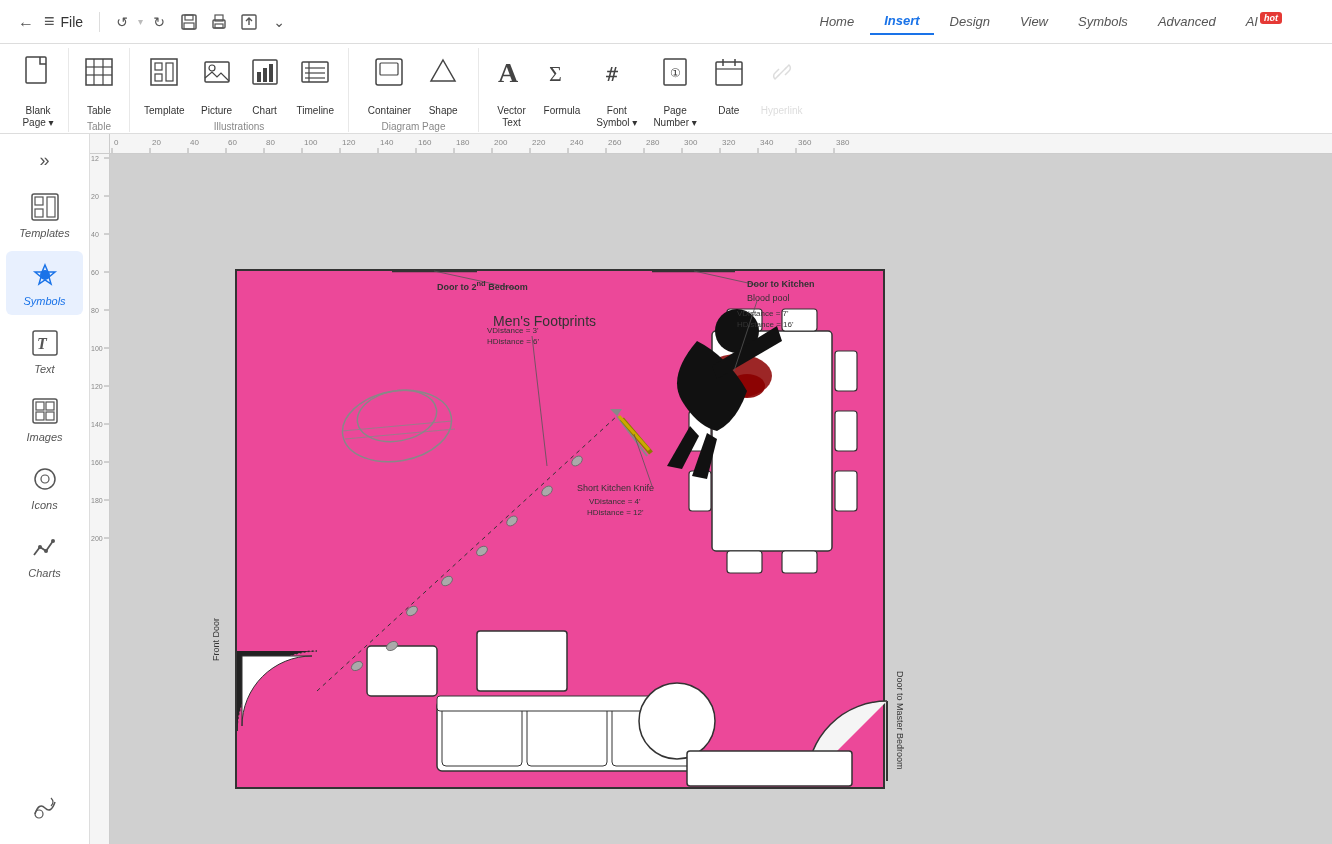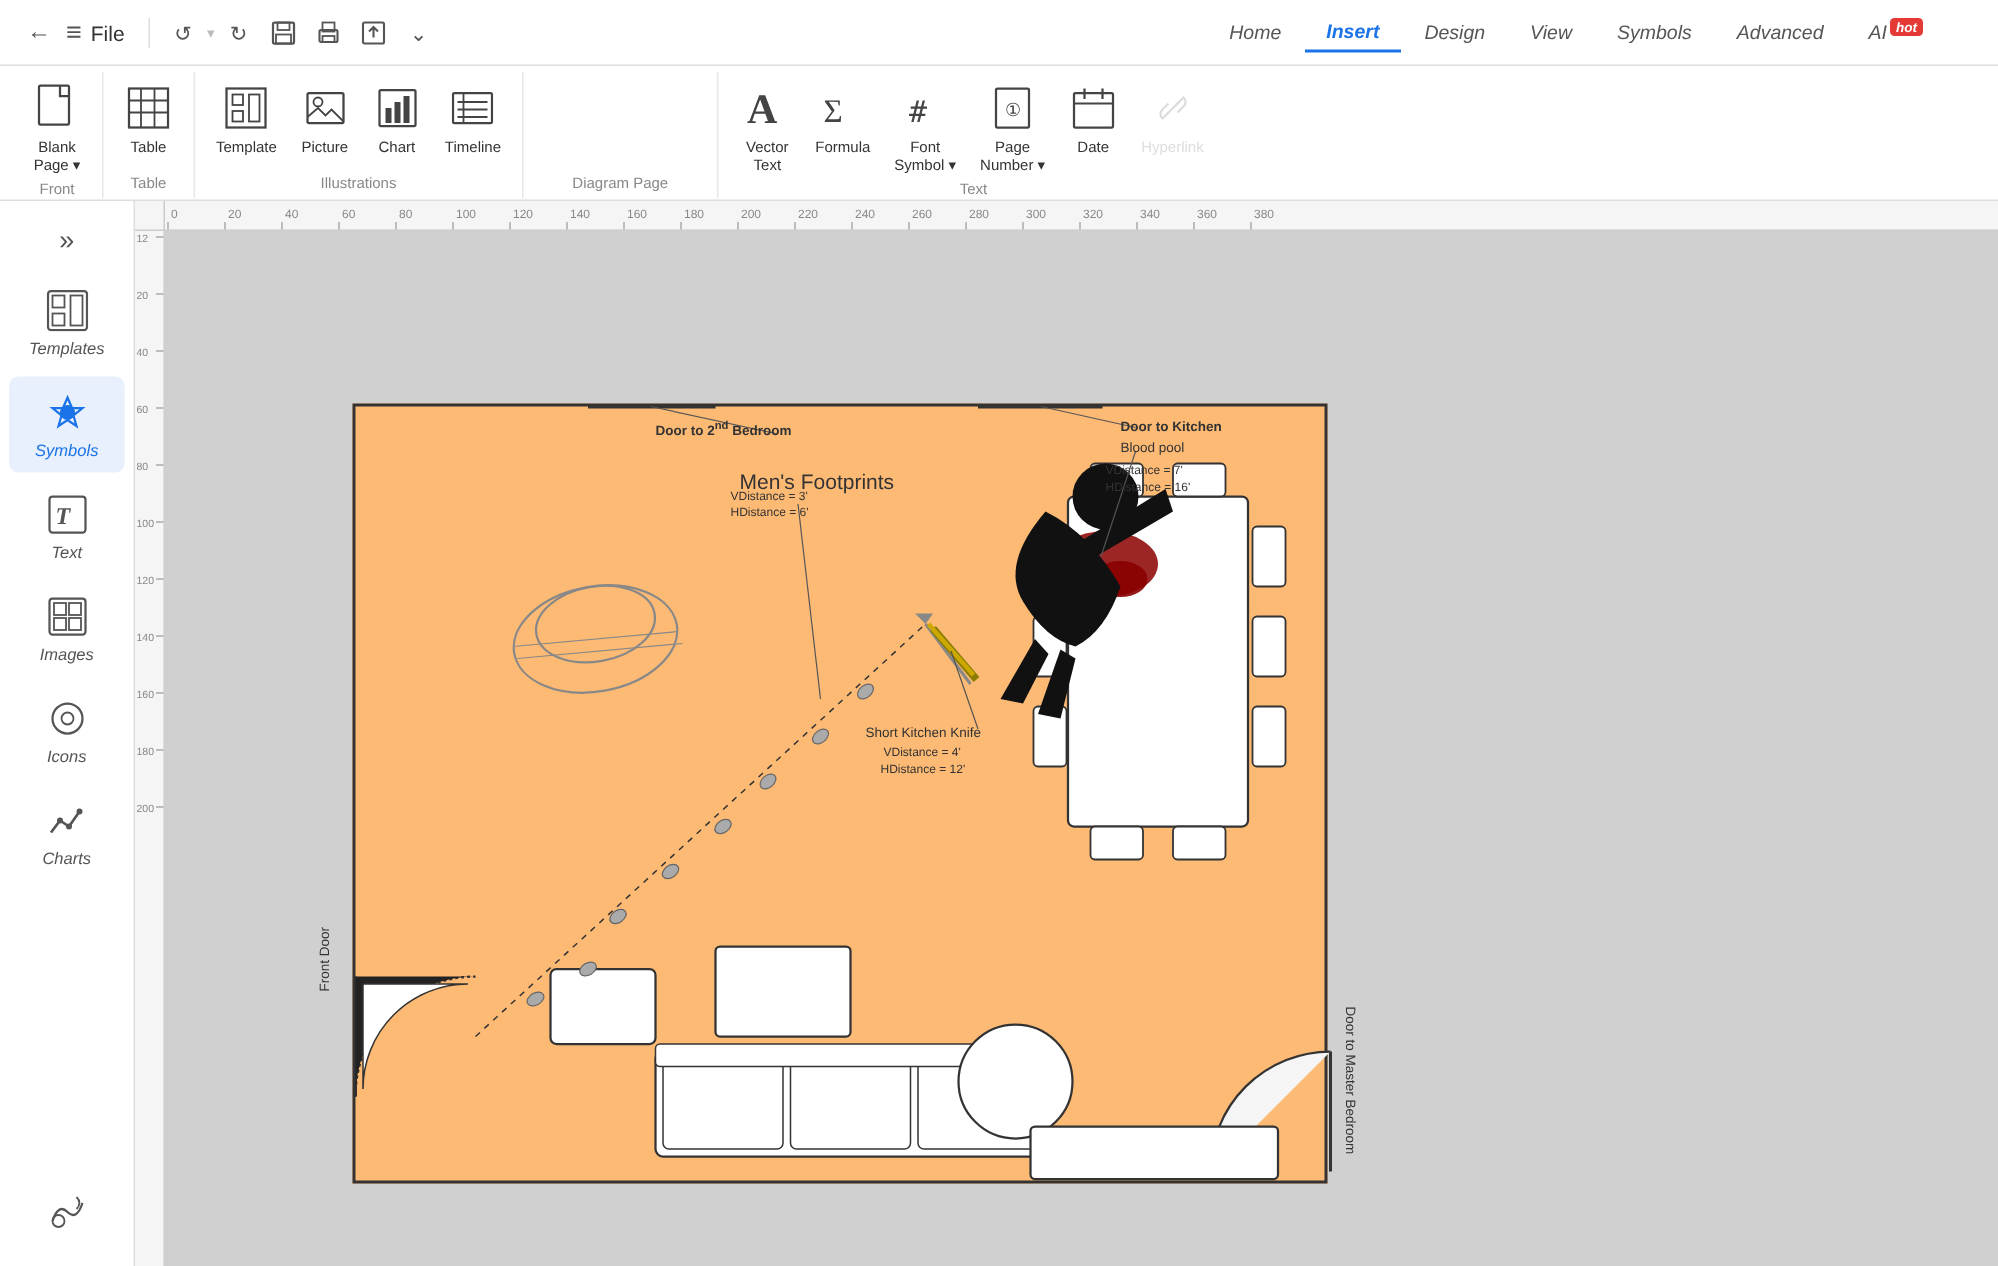--- a/index.html
+++ b/index.html
@@ -71,21 +71,21 @@
     .ribbon-item {
       display: flex; flex-direction: column; align-items: center; cursor: pointer;
       padding: 4px 6px; border-radius: 4px; min-width: 44px;
     }
     .ribbon-item.disabled { opacity: 0.4; cursor: default; }
     .ribbon-icon {
       width: 32px; height: 32px; display: flex; align-items: center; justify-content: center;
       font-size: 22px; color: #444;
     }
     .ribbon-label {
-      font-size: 10px; color: #333; text-align: center; margin-top: 5px; line-height: 1.2;
+      font-size: 10px; color: #333; text-align: center; margin-top: 17px; line-height: 1.2;
       white-space: nowrap;
     }
 
     
     .main-area {
       display: flex;
       height: calc(844px - 44px - 90px);
     }
 
     
@@ -298,20 +298,39 @@
               <line x1="8" y1="4" x2="8" y2="24" stroke="#444" stroke-width="1.2"></line>
             </svg>
         </div>
         <div class="ribbon-label">Timeline</div>
       </div>
     </div>
     <div class="ribbon-group-label">Illustrations</div>
   </div>
 
   <div class="ribbon-group" style="min-width:130px;">
+    <div class="ribbon-items">
+      <div class="ribbon-item">
+        <div class="ribbon-icon">
+          <svg width="30" height="30" viewBox="0 0 30 30">
+              <rect x="2" y="2" width="26" height="26" rx="2" fill="none" stroke="#444" stroke-width="1.5"></rect>
+              <rect x="6" y="6" width="18" height="12" rx="1" fill="none" stroke="#444" stroke-width="1.2"></rect>
+            </svg>
+        </div>
+        <div class="ribbon-label">Container</div>
+      </div>
+      <div class="ribbon-item">
+        <div class="ribbon-icon">
+          <svg width="30" height="30" viewBox="0 0 30 30">
+              <polygon points="15,3 27,24 3,24" fill="none" stroke="#444" stroke-width="1.5"></polygon>
+            </svg>
+        </div>
+        <div class="ribbon-label">Shape</div>
+      </div>
+    </div>
     <div class="ribbon-group-label">Diagram Page</div>
   </div>
 
   <div class="ribbon-group" style="min-width:340px; border-right:none;">
     <div class="ribbon-items">
       <div class="ribbon-item">
         <div class="ribbon-icon">
           <svg width="32" height="32" viewBox="0 0 32 32">
               <text x="2" y="26" font-size="28" font-family="serif" font-weight="bold" fill="#444">A</text>
             </svg>
@@ -534,21 +553,21 @@
             <text x="1" y="349" font-size="7" fill="#888">180</text>
             <line x1="14" y1="384" x2="20" y2="384" stroke="#aaa" stroke-width="1"></line>
             <text x="1" y="387" font-size="7" fill="#888">200</text>
           </g>
       </svg>
     </div>
 
     <div class="canvas-scroll">
       <div class="canvas-content">
 
-        <div style="position:relative; width:650px; height:520px; background:#fdba74; border:2.5px solid #333; margin:30px 20px;">
+        <div style="position:relative; width:650px; height:520px; background:#ec4899; border:2.5px solid #333; margin:30px 20px;">
 
           <svg width="650" height="520" viewBox="0 0 650 520" style="position:absolute;top:0;left:0;overflow:visible">
 
             <line x1="0" y1="380" x2="0" y2="460" stroke="#333" stroke-width="2"></line>
             <path d="M 0 460 A 80 80 0 0 1 80 380" fill="none" stroke="#333" stroke-width="1.5" stroke-dasharray="2,2"></path>
 
             <path d="M 0 380 L 0 460 A 80 80 0 0 1 80 380 Z" fill="#222"></path>
 
             <path d="M 5 385 L 5 455 A 70 70 0 0 1 75 385 Z" fill="#fff"></path>
             <path d="M 5 385 L 5 455 A 70 70 0 0 1 75 385 Z" fill="none" stroke="#333" stroke-width="1"></path>

